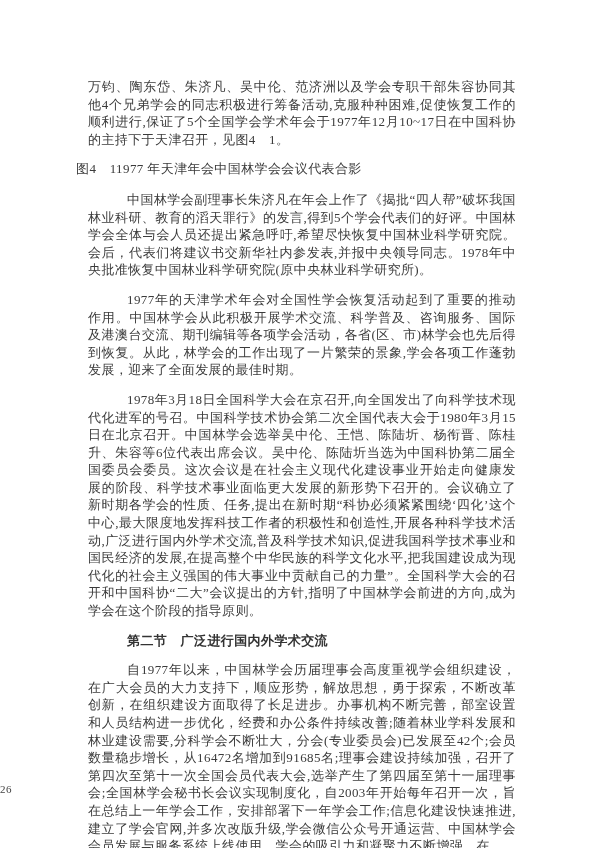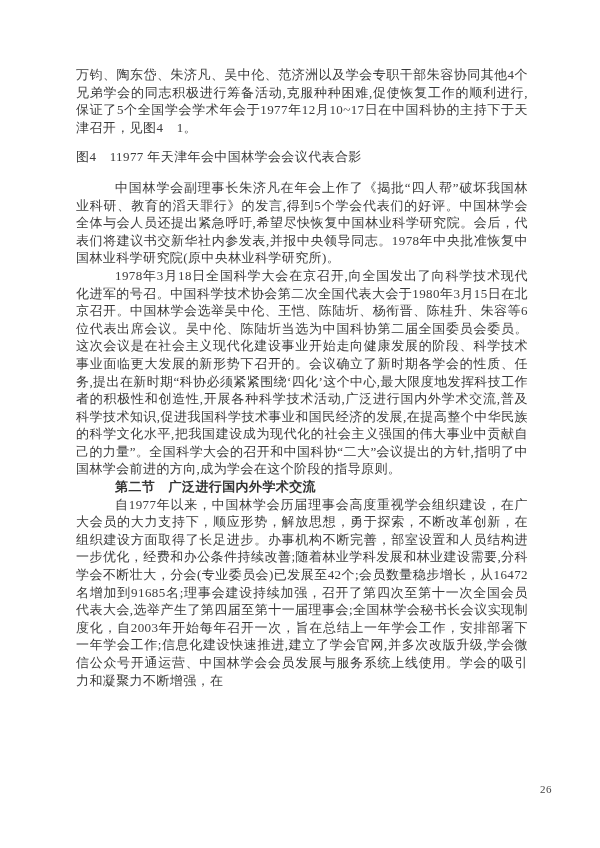--- a/index.html
+++ b/index.html
@@ -20,21 +20,21 @@
     position: absolute;
     left: 76px;
     top: 66px;
     width: 452px;
     font-size: 13px;
     line-height: 17.6px;
     text-align: justify;
     letter-spacing: 0.4px;
   }
   .content p {
-    margin: 0;
+    margin: 12px;
     padding: 0;
   }
   p.body-par {
     text-indent: 3em;
   }
   p.body-par.no-indent {
     text-indent: 0;
   }
   p.figure-caption {
     margin: 12px 0 13px 0;
@@ -44,32 +44,33 @@
   p.section-heading {
     font-weight: bold;
     text-indent: 3em;
     color: #333333;
   }
   .page-number {
     position: absolute;
     left: 0;
     width: 552px;
     top: 783px;
-    text-align: right;
+    text-align: left;
     font-size: 11px;
     letter-spacing: 0.5px;
     color: #444444;
   }
 </style>
 </head>
 <body>
 
 <div class="page">
   <div class="content">
     <p class="body-par no-indent">万钧、陶东岱、朱济凡、吴中伦、范济洲以及学会专职干部朱容协同其他4个兄弟学会的同志积极进行筹备活动,克服种种困难,促使恢复工作的顺利进行,保证了5个全国学会学术年会于1977年12月10~17日在中国科协的主持下于天津召开，见图4　1。</p>
     <p class="figure-caption">图4　11977 年天津年会中国林学会会议代表合影</p>
     <p class="body-par">中国林学会副理事长朱济凡在年会上作了《揭批“四人帮”破坏我国林业科研、教育的滔天罪行》的发言,得到5个学会代表们的好评。中国林学会全体与会人员还提出紧急呼吁,希望尽快恢复中国林业科学研究院。会后，代表们将建议书交新华社内参发表,并报中央领导同志。1978年中央批准恢复中国林业科学研究院(原中央林业科学研究所)。</p>
+    <p class="body-par">1977年的天津学术年会对全国性学会恢复活动起到了重要的推动作用。中国林学会从此积极开展学术交流、科学普及、咨询服务、国际及港澳台交流、期刊编辑等各项学会活动，各省(区、市)林学会也先后得到恢复。从此，林学会的工作出现了一片繁荣的景象,学会各项工作蓬勃发展，迎来了全面发展的最佳时期。</p>
     <p class="body-par">1978年3月18日全国科学大会在京召开,向全国发出了向科学技术现代化进军的号召。中国科学技术协会第二次全国代表大会于1980年3月15日在北京召开。中国林学会选举吴中伦、王恺、陈陆圻、杨衔晋、陈桂升、朱容等6位代表出席会议。吴中伦、陈陆圻当选为中国科协第二届全国委员会委员。这次会议是在社会主义现代化建设事业开始走向健康发展的阶段、科学技术事业面临更大发展的新形势下召开的。会议确立了新时期各学会的性质、任务,提出在新时期“科协必须紧紧围绕‘四化’这个中心,最大限度地发挥科技工作者的积极性和创造性,开展各种科学技术活动,广泛进行国内外学术交流,普及科学技术知识,促进我国科学技术事业和国民经济的发展,在提高整个中华民族的科学文化水平,把我国建设成为现代化的社会主义强国的伟大事业中贡献自己的力量”。全国科学大会的召开和中国科协“二大”会议提出的方针,指明了中国林学会前进的方向,成为学会在这个阶段的指导原则。</p>
     <p class="section-heading">第二节　广泛进行国内外学术交流</p>
     <p class="body-par">自1977年以来，中国林学会历届理事会高度重视学会组织建设，在广大会员的大力支持下，顺应形势，解放思想，勇于探索，不断改革创新，在组织建设方面取得了长足进步。办事机构不断完善，部室设置和人员结构进一步优化，经费和办公条件持续改善;随着林业学科发展和林业建设需要,分科学会不断壮大，分会(专业委员会)已发展至42个;会员数量稳步增长，从16472名增加到91685名;理事会建设持续加强，召开了第四次至第十一次全国会员代表大会,选举产生了第四届至第十一届理事会;全国林学会秘书长会议实现制度化，自2003年开始每年召开一次，旨在总结上一年学会工作，安排部署下一年学会工作;信息化建设快速推进,建立了学会官网,并多次改版升级,学会微信公众号开通运营、中国林学会会员发展与服务系统上线使用。学会的吸引力和凝聚力不断增强，在</p>
   </div>
   <div class="page-number">26</div>
 </div>
 
 </body></html>

